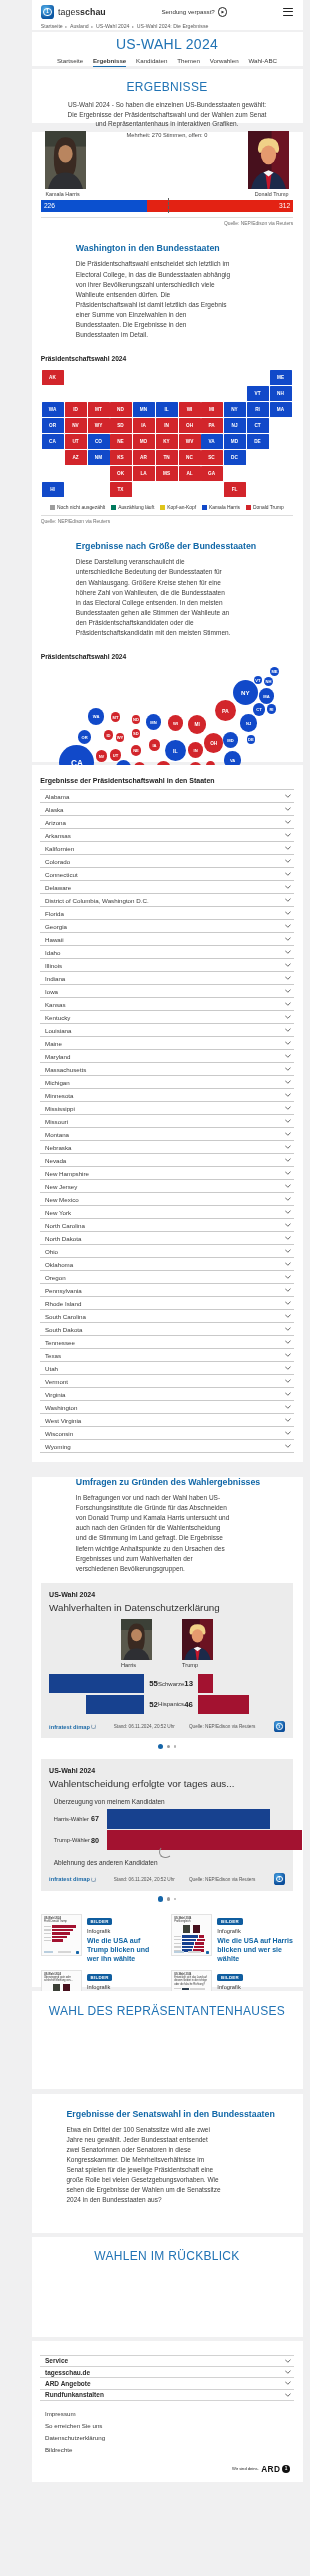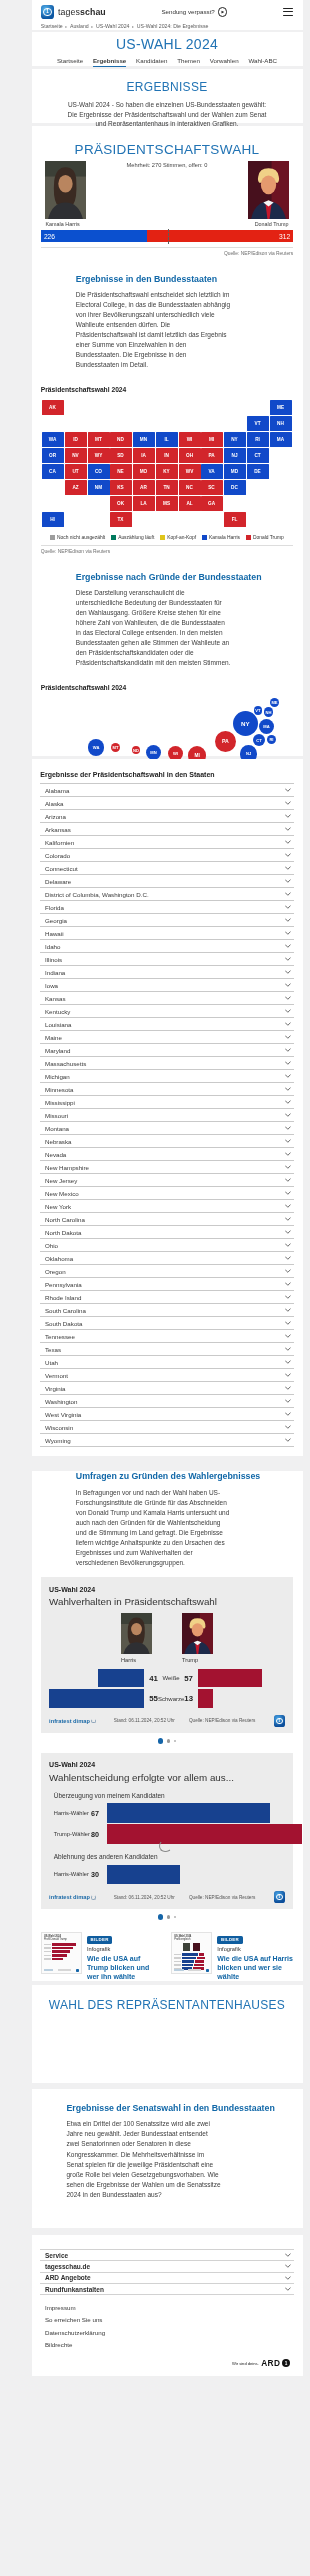--- a/index.html
+++ b/index.html
@@ -202,21 +202,20 @@
   </div>
   <div class="gap7"></div>
 
   <div class="card intro">
     <div class="sec-title">ERGEBNISSE</div>
     <p>US-Wahl 2024 - So haben die einzelnen US-Bundesstaaten gewählt: Die Ergebnisse der Präsidentschaftswahl und der Wahlen zum Senat und Repräsentantenhaus in interaktiven Grafiken.</p>
   </div>
   <div class="gap6"></div>
 
   <div class="card pres">
-    <div class="sec-title pres-title">PRÄSIDENTSCHAFTSWAHL</div>
     <div class="maj">Mehrheit: 270 Stimmen, offen: 0</div>
 
     <div class="cands">
       <div class="cand left">
         <span class="ph" id="ph-harris-big"><svg width="41" height="58" viewBox="0 0 80 112" preserveAspectRatio="none">
               <rect width="80" height="112" fill="#59584c"></rect>
               <rect width="80" height="30" fill="#3c4037"></rect>
               <path d="M18 38 q4 -26 22 -26 q20 0 21 26 q2 34 -6 46 l-32 0 q-8 -14 -5 -46z" fill="#3a2a22"></path>
               <ellipse cx="40" cy="44" rx="14" ry="17" fill="#b9855f"></ellipse>
               <path d="M6 112 q8 -32 34 -32 q26 0 34 32z" fill="#2e2f33"></path>
@@ -242,21 +241,21 @@
           <span>226</span>
         </div>
       <div class="t">
           <span>312</span>
         </div>
       <div class="mark"></div>
     </div>
     <div class="srcline"></div>
     <div class="src">Quelle: NEP/Edison via Reuters</div>
 
-    <div class="subhead">Ergebnisse in den Bundesstaaten</div>
+    <div class="subhead">Washington in den Bundesstaaten</div>
     <p class="narrow">Die Präsidentschaftswahl entscheidet sich letztlich im Electoral College, in das die Bundesstaaten abhängig von ihrer Bevölkerungszahl unterschiedlich viele Wahlleute entsenden dürfen. Die Präsidentschaftswahl ist damit letztlich das Ergebnis einer Summe von Einzelwahlen in den Bundesstaaten. Die Ergebnisse in den Bundesstaaten im Detail.</p>
     <div class="chart-cap">Präsidentschaftswahl 2024</div>
 
     <div class="tilemap" id="tilemap">
         <div class="tile" style="left: 137px; top: 96px; background: rgb(210, 37, 43);">AL</div>
         <div class="tile" style="left: 0px; top: 0px; background: rgb(210, 37, 43);">AK</div>
         <div class="tile" style="left: 23px; top: 80px; background: rgb(210, 37, 43);">AZ</div>
         <div class="tile" style="left: 91px; top: 80px; background: rgb(210, 37, 43);">AR</div>
         <div class="tile" style="left: 0px; top: 64px; background: rgb(17, 73, 201);">CA</div>
         <div class="tile" style="left: 46px; top: 64px; background: rgb(17, 73, 201);">CO</div>
@@ -324,21 +323,21 @@
           <span>Kamala Harris</span>
         </span>
         <span class="it">
           <span class="sw" style="background: rgb(210, 37, 43);"></span>
           <span>Donald Trump</span>
         </span>
       </div>
     <div class="srcline"></div>
     <div class="src left">Quelle: NEP/Edison via Reuters</div>
 
-    <div class="subhead">Ergebnisse nach Gründe der Bundesstaaten</div>
+    <div class="subhead">Ergebnisse nach Größe der Bundesstaaten</div>
     <p class="narrow">Diese Darstellung veranschaulicht die unterschiedliche Bedeutung der Bundesstaaten für den Wahlausgang. Größere Kreise stehen für eine höhere Zahl von Wahlleuten, die die Bundesstaaten in das Electoral College entsenden. In den meisten Bundesstaaten gehen alle Stimmen der Wahlleute an den Präsidentschaftskandidaten oder die Präsidentschaftskandidatin mit den meisten Stimmen.</p>
     <div class="chart-cap">Präsidentschaftswahl 2024</div>
 
     <div class="bubbles" id="bubbles">
         <div class="bub" style="left: 148px; top: 135px; width: 14.5px; height: 14.5px; background: rgb(210, 37, 43); font-size: 4.1px;">AL</div>
         <div class="bub" style="left: 30px; top: 156px; width: 8.3px; height: 8.3px; background: rgb(210, 37, 43); font-size: 4.1px;">AK</div>
         <div class="bub" style="left: 55px; top: 112px; width: 15.5px; height: 15.5px; background: rgb(210, 37, 43); font-size: 4.1px;">AZ</div>
         <div class="bub" style="left: 115px; top: 118px; width: 11.4px; height: 11.4px; background: rgb(210, 37, 43); font-size: 4.1px;">AR</div>
         <div class="bub" style="left: 18.6px; top: 82px; width: 35px; height: 35px; background: rgb(17, 73, 201); font-size: 8.3px;">CA</div>
         <div class="bub" style="left: 75px; top: 97px; width: 15.5px; height: 15.5px; background: rgb(17, 73, 201); font-size: 4.1px;">CO</div>
@@ -726,21 +725,21 @@
       </div>
   </div>
   <div class="gap6"></div>
 
   <div class="card umf">
     <div class="subhead" style="margin-top:12.4px">Umfragen zu Gründen des Wahlergebnisses</div>
     <p class="narrow">In Befragungen vor und nach der Wahl haben US-Forschungsinstitute die Gründe für das Abschneiden von Donald Trump und Kamala Harris untersucht und auch nach den Gründen für die Wahlentscheidung und die Stimmung im Land gefragt. Die Ergebnisse liefern wichtige Anhaltspunkte zu den Ursachen des Ergebnisses und zum Wahlverhalten der verschiedenen Bevölkerungsgruppen.</p>
 
     <div class="chartcard">
       <div class="cc-kick">US-Wahl 2024</div>
-      <div class="cc-title">Wahlverhalten in Präsidentschaftswahl</div>
+      <div class="cc-title">Wahlverhalten in Datenschutzerklärung</div>
       <div class="cc-photos">
         <div class="cc-photo">
           <span class="ph" id="ph-harris-small"><svg width="31" height="41" viewBox="0 0 80 112" preserveAspectRatio="none">
                 <rect width="80" height="112" fill="#59584c"></rect>
                 <rect width="80" height="30" fill="#3c4037"></rect>
                 <path d="M18 38 q4 -26 22 -26 q20 0 21 26 q2 34 -6 46 l-32 0 q-8 -14 -5 -46z" fill="#3a2a22"></path>
                 <ellipse cx="40" cy="44" rx="14" ry="17" fill="#b9855f"></ellipse>
                 <path d="M6 112 q8 -32 34 -32 q26 0 34 32z" fill="#2e2f33"></path>
               </svg></span>
           <div class="nm">Harris</div>
@@ -753,76 +752,71 @@
                 <ellipse cx="40" cy="46" rx="15" ry="18" fill="#e59a6e"></ellipse>
                 <path d="M6 112 q8 -34 34 -34 q26 0 34 34z" fill="#1c2a4a"></path>
                 <path d="M34 82 l6 -6 l6 6 l-4 30 l-4 0z" fill="#c3172c"></path>
                 <path d="M30 80 l10 -4 l10 4 l-10 8z" fill="#f5f5f5"></path>
               </svg></span>
           <div class="nm">Trump</div>
         </div>
       </div>
       <div id="dbars" style="margin-top:6.2px">
           <div class="dbar-row">
-            <div class="hb" style="width: 46px;"></div>
-            <div class="dbar-mid">
-              <span class="v">41</span>
-              <span class="c">Weiße</span>
-              <span class="v">57</span>
-            </div>
-            <div class="tb" style="width: 64px;"></div>
-          </div>
-          <div class="dbar-row">
             <div class="hb" style="width: 95px;"></div>
             <div class="dbar-mid">
               <span class="v">55</span>
               <span class="c">Schwarze</span>
               <span class="v">13</span>
             </div>
             <div class="tb" style="width: 14.5px;"></div>
           </div>
+          <div class="dbar-row">
+            <div class="hb" style="width: 58px;"></div>
+            <div class="dbar-mid">
+              <span class="v">52</span>
+              <span class="c">Hispanics</span>
+              <span class="v">46</span>
+            </div>
+            <div class="tb" style="width: 51px;"></div>
+          </div>
         </div>
       <div class="cc-foot">
         <span class="brand"><span>infratest dimap</span><span class="ring"></span></span>
         <span class="cc-meta">
           <span>Stand:  06.11.2024, 20:52 Uhr</span>
           <span>Quelle: NEP/Edison via Reuters</span>
         </span>
         <span class="ard-sq">
             <span>1</span>
           </span>
       </div>
     </div>
     <div class="dots">
         <i></i>
         <i></i>
         <i></i>
       </div>
 
     <div class="chartcard" style="position:relative">
       <div class="cc-kick">US-Wahl 2024</div>
-      <div class="cc-title">Wahlentscheidung erfolgte vor allem aus...</div>
+      <div class="cc-title">Wahlentscheidung erfolgte vor tages aus...</div>
       <div id="gbars">
           <div class="grp-title">Überzeugung von meinem Kandidaten</div>
           <div class="gbar">
             <span class="lb">Harris-Wähler</span>
             <span class="vl">67</span>
             <div class="bar" style="width: 163px; background: rgb(23, 65, 143);"></div>
           </div>
           <div class="gbar">
             <span class="lb">Trump-Wähler</span>
             <span class="vl">80</span>
             <div class="bar" style="width: 195px; background: rgb(163, 18, 48);"></div>
           </div>
           <div class="grp-title">Ablehnung des anderen Kandidaten</div>
-          <div class="gbar">
-            <span class="lb">Harris-Wähler</span>
-            <span class="vl">30</span>
-            <div class="bar" style="width: 73px; background: rgb(23, 65, 143);"></div>
-          </div>
         </div>
       <div class="spinner" style="left:47%;top:87px"></div>
       <div class="cc-foot">
         <span class="brand"><span>infratest dimap</span><span class="ring"></span></span>
         <span class="cc-meta">
           <span>Stand:  06.11.2024, 20:52 Uhr</span>
           <span>Quelle: NEP/Edison via Reuters</span>
         </span>
         <span class="ard-sq">
             <span>1</span>
@@ -990,20 +984,23 @@
   <div class="gap6"></div>
 
   <div class="gap4"></div>
 
   <div class="card sen">
     <div class="subhead" style="margin-top:13.5px">Ergebnisse der Senatswahl in den Bundesstaaten</div>
     <p class="narrow">Etwa ein Drittel der 100 Senatssitze wird alle zwei Jahre neu gewählt. Jeder Bundesstaat entsendet zwei Senatorinnen oder Senatoren in diese Kongresskammer. Die Mehrheitsverhältnisse im Senat spielen für die jeweilige Präsidentschaft eine große Rolle bei vielen Gesetzgebungsvorhaben. Wie sehen die Ergebnisse der Wahlen um die Senatssitze 2024 in den Bundesstaaten aus?</p>
   </div>
   <div class="gap8"></div>
 
+  <div class="card only-title ot-j">
+    <div class="sec-title">WAHLEN IM RÜCKBLICK</div>
+  </div>
   <div class="gap7"></div>
 
   <div class="card footer">
     <div class="f-acc" id="facc">
         <div class="f-row">
           <span>Service</span>
           <svg class="chev" viewBox="0 0 14 10">
             <path d="M1 2 L7 8 L13 2" fill="none" stroke="#3a3a3a" stroke-width="1.8" stroke-linecap="round"></path>
           </svg>
         </div>

